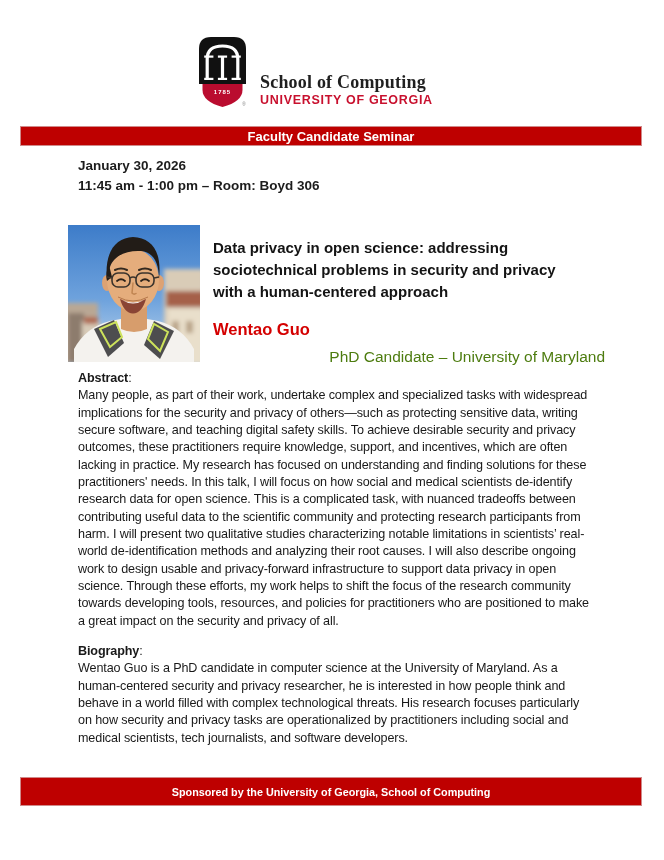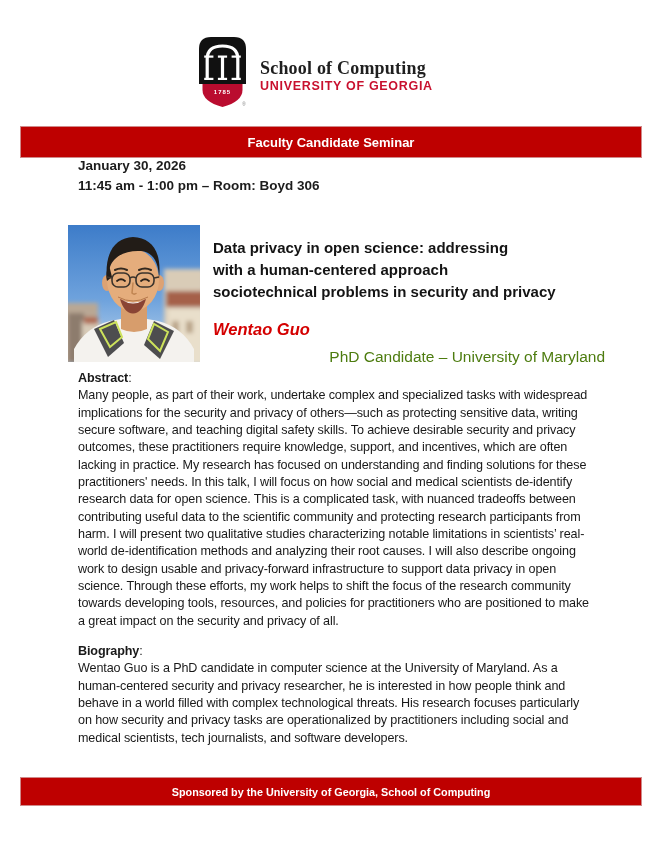--- a/index.html
+++ b/index.html
@@ -7,42 +7,42 @@
     --uga-red:#C8102E;
     --name-red:#D40000;
     --shield-red:#BA0C2F;
   }
   html,body{margin:0;padding:0;background:#ffffff;}
   .page{
     position:relative;width:664px;height:860px;background:#ffffff;
     font-family:"Liberation Sans",sans-serif;color:#1c1c1c;overflow:hidden;
   }
   
-  .logo-row{position:absolute;left:199px;top:37px;display:flex;gap:14px;align-items:center;}
+  .logo-row{position:absolute;left:199px;top:37px;display:flex;gap:14px;align-items:flex-end;}
   .arch-svg{width:47px;height:70px;display:block;}
   .logo-text{padding-top:6px;}
   .school{font-family:"Liberation Serif",serif;font-weight:700;font-size:18px;color:#1f1f1f;letter-spacing:.2px;}
   .univ{font-size:12.5px;font-weight:700;color:var(--uga-red);letter-spacing:.7px;}
   
   .banner{
     position:absolute;left:20px;width:622px;background:var(--banner-red);
     border:1px solid #d08a8a;display:flex;align-items:center;justify-content:center;
     color:#ffffff;font-weight:700;box-sizing:border-box;
   }
-  .banner-top{top:126px;height:32px;font-size:13px;}
+  .banner-top{top:126px;height:20px;font-size:13px;}
   .banner-bottom{top:777px;height:29px;font-size:10.8px;}
   
   .event{position:absolute;left:78px;top:156px;font-weight:700;font-size:13.5px;line-height:19.5px;}
   
   .photo{position:absolute;left:68px;top:225px;width:132px;height:137px;overflow:hidden;}
   .photo svg{display:block;}
   
   .talk{position:absolute;left:213px;top:237px;width:392px;}
   .talk-title{font-weight:700;font-size:15px;line-height:22px;color:#141414;}
-  .speaker{margin-top:16px;color:var(--name-red);font-weight:700;font-size:16.5px;line-height:20px;font-style:italic;}
+  .speaker{margin-top:16px;color:var(--name-red);font-weight:700;font-size:16.5px;line-height:20px;}
   .affiliation{margin-top:8px;font-size:15.5px;line-height:20px;color:#4d7c0f;text-align:right;}
   
   .section{position:absolute;left:78px;width:512px;font-size:12.6px;line-height:17.35px;letter-spacing:-.12px;color:#191919;}
   .section-abstract{top:370px;}
   .section-bio{top:643px;}
   .section-heading{font-weight:700;}
   .section-body{white-space:pre-wrap;}
 </style>
 </head>
 <body>
@@ -143,22 +143,22 @@
         <path d="M52 74 Q65 81 78 74 Q74 88 65 88.5 Q56 88 52 74 Z" fill="#8a4434"></path>
         <path d="M54 75 Q65 80 76 75 Q65 82 54 75 Z" fill="#ffffff"></path>
         <path d="M50 72 Q65 80 80 72" stroke="#b5774a" stroke-width="1" fill="none"></path>
       </g>
     </svg>
   </div>
 
   <div class="talk">
     <div class="talk-title">
       <div>Data privacy in open science: addressing</div>
+      <div>sociotechnical problems in security and privacy</div>
       <div>with a human-centered approach</div>
-      <div>sociotechnical problems in security and privacy</div>
     </div>
     <div class="speaker">Wentao Guo</div>
     <div class="affiliation">PhD Candidate – University of Maryland</div>
   </div>
 
   <div class="section section-abstract">
     <div><span class="section-heading">Abstract</span><span>:</span></div>
     <div class="section-body">Many people, as part of their work, undertake complex and specialized tasks with widespread implications for the security and privacy of others—such as protecting sensitive data, writing secure software, and teaching digital safety skills. To achieve desirable security and privacy outcomes, these practitioners require knowledge, support, and incentives, which are often lacking in practice. My research has focused on understanding and finding solutions for these practitioners' needs. In this talk, I will focus on how social and medical scientists de-identify research data for open science. This is a complicated task, with nuanced tradeoffs between contributing useful data to the scientific community and protecting research participants from harm. I will present two qualitative studies characterizing notable limitations in scientists’ real-world de-identification methods and analyzing their root causes. I will also describe ongoing work to design usable and privacy-forward infrastructure to support data privacy in open science. Through these efforts, my work helps to shift the focus of the research community towards developing tools, resources, and policies for practitioners who are positioned to make a great impact on the security and privacy of all.</div>
   </div>
 

